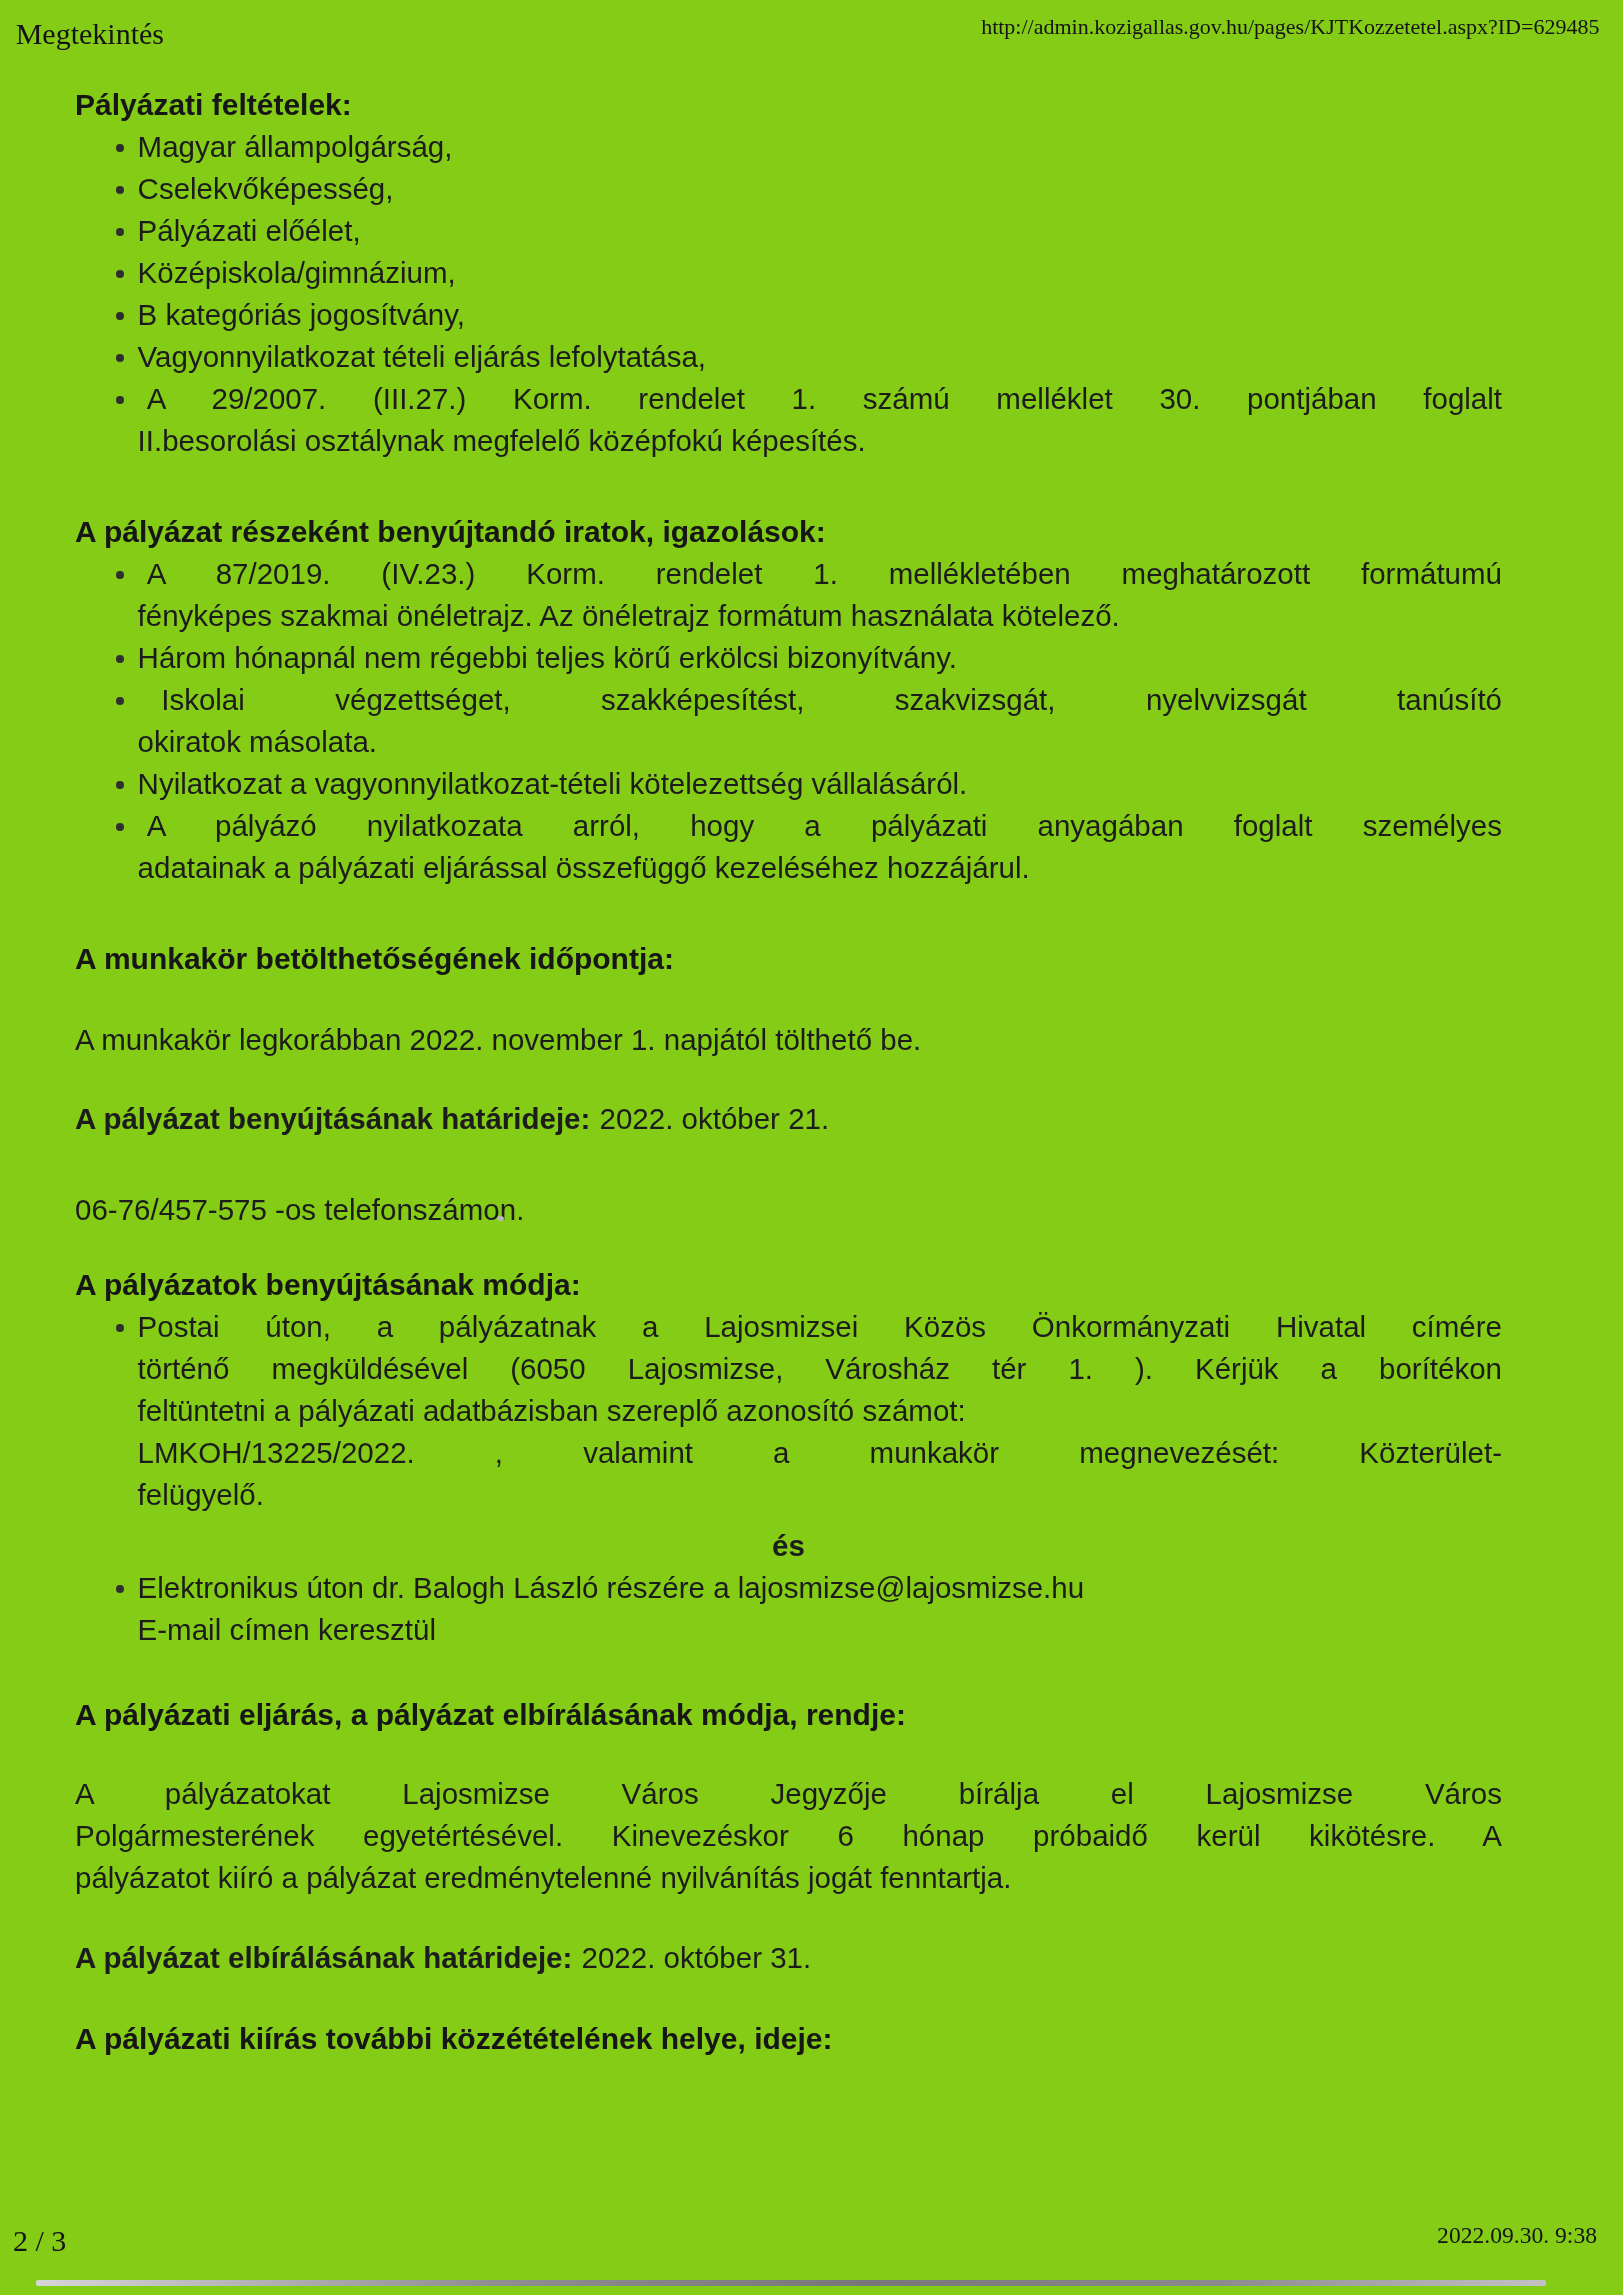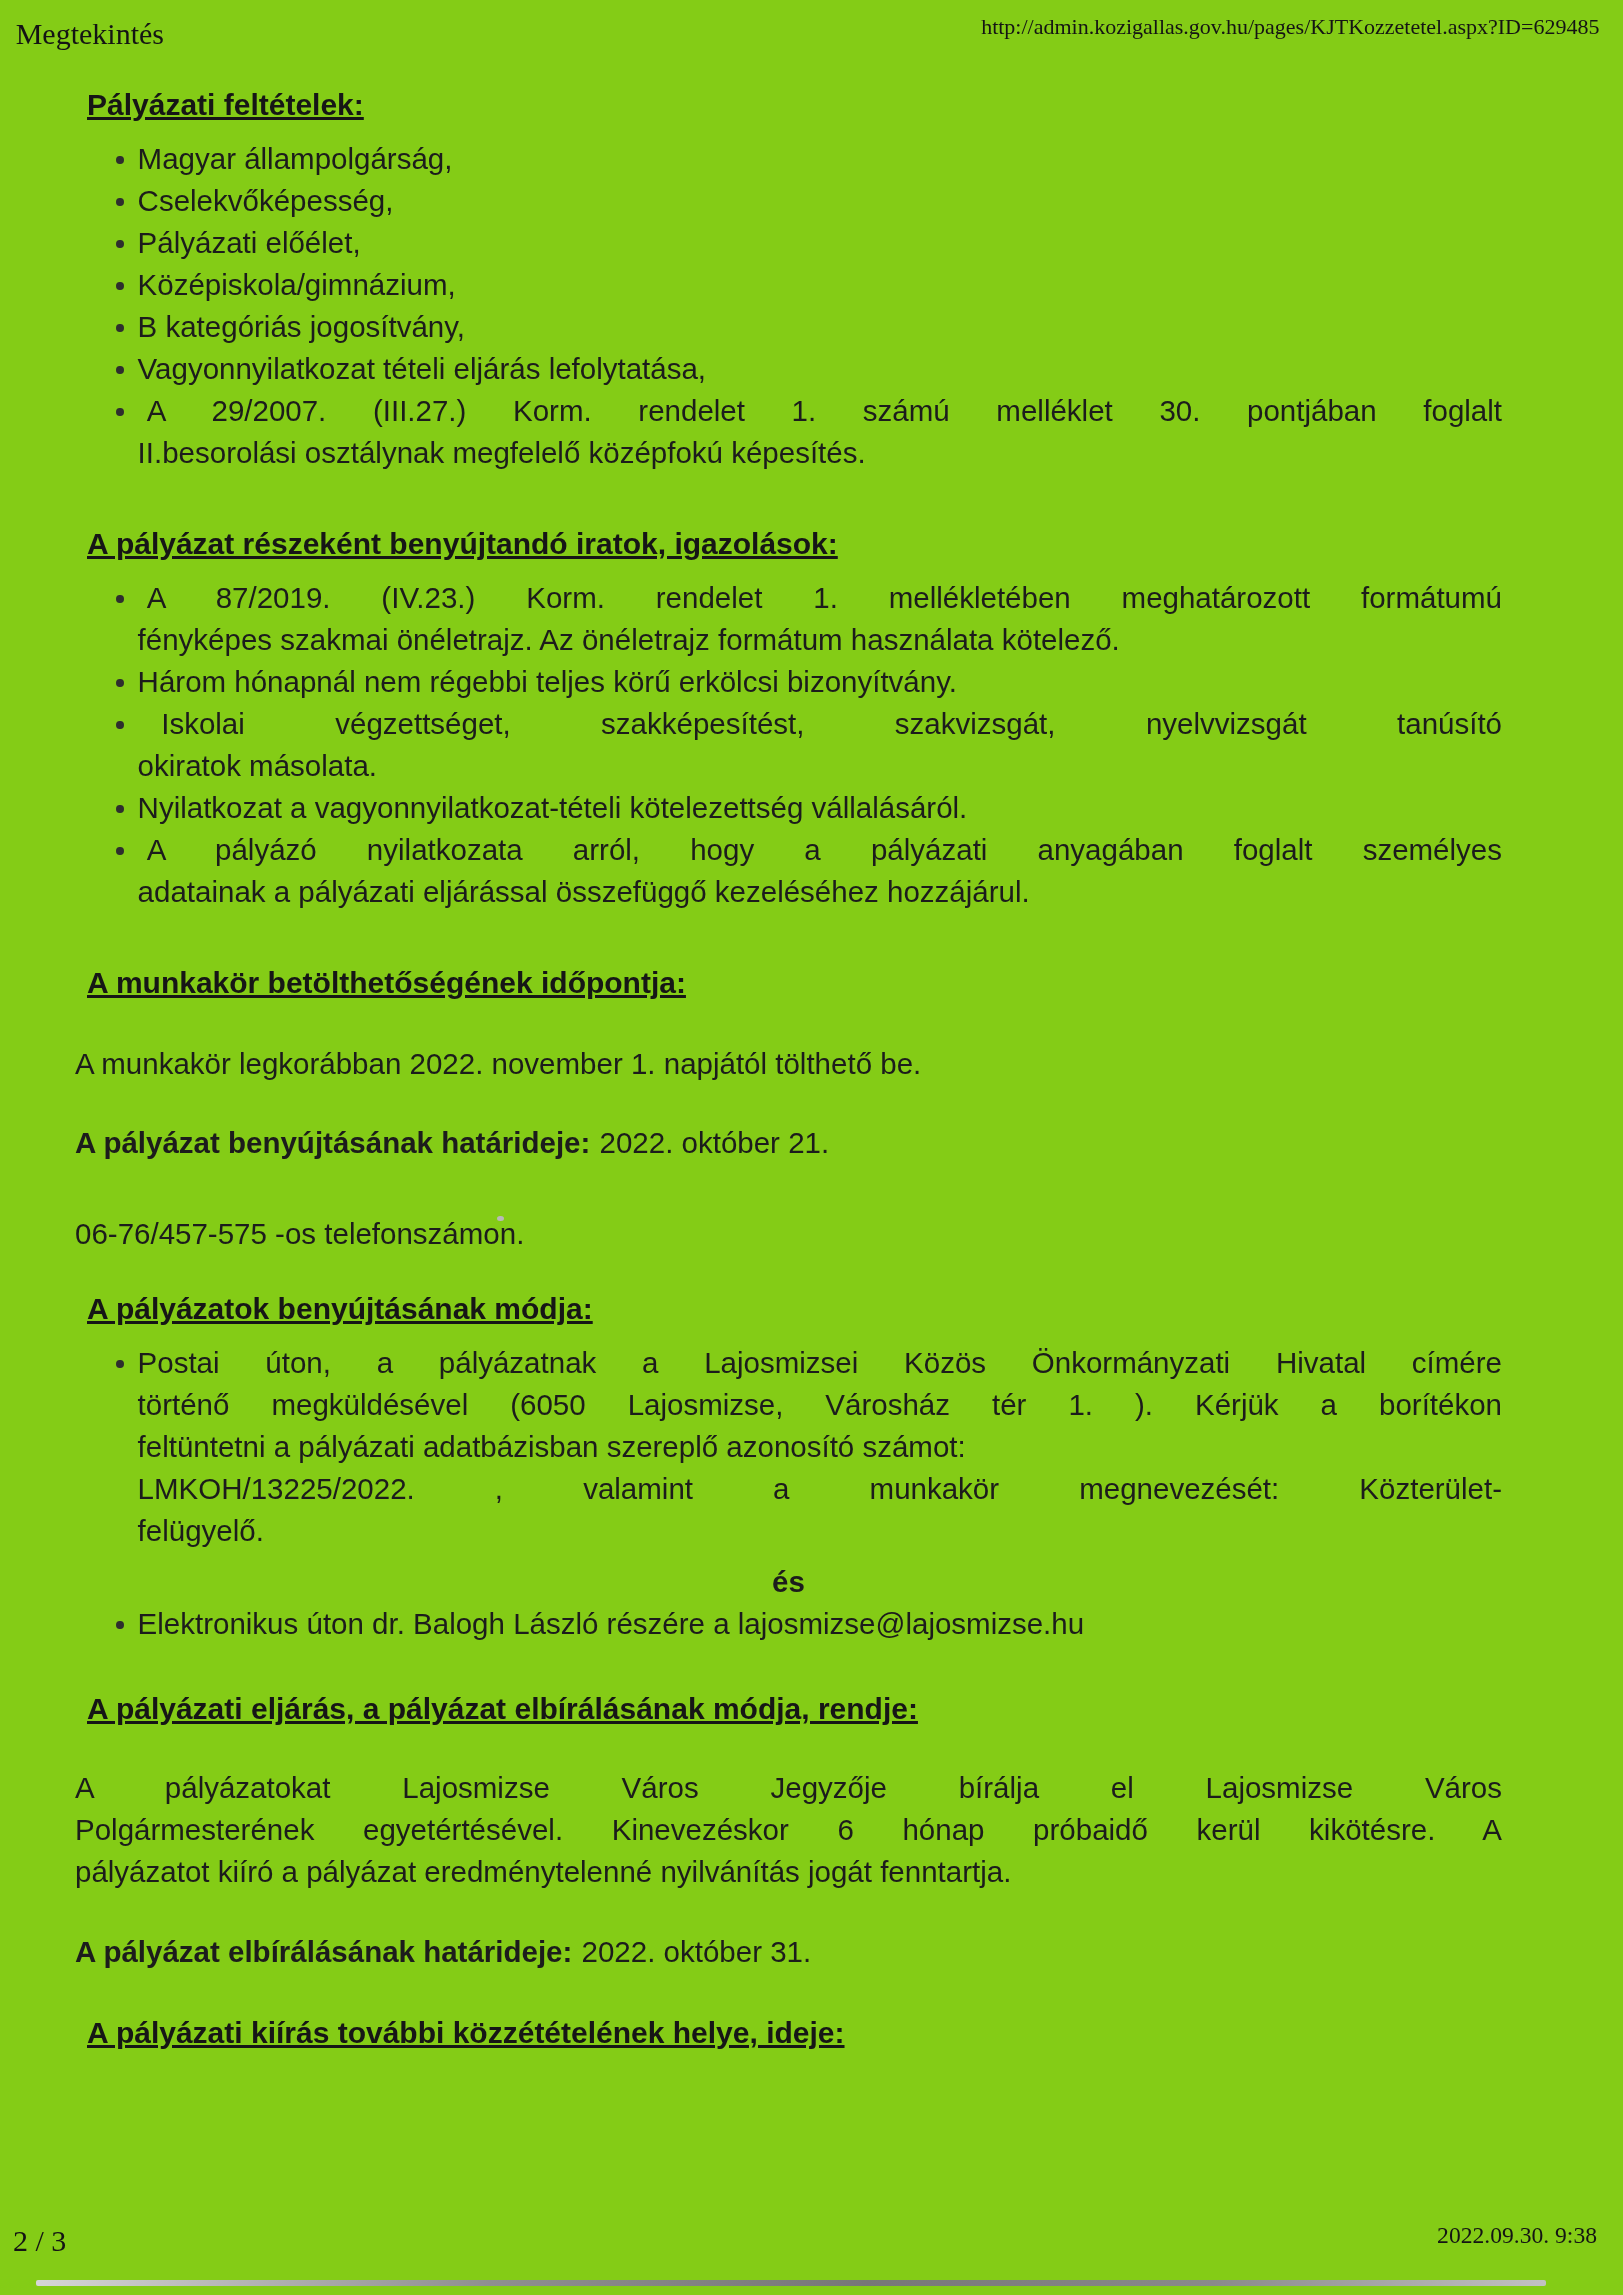--- a/index.html
+++ b/index.html
@@ -29,23 +29,22 @@
     position: absolute;
     left: 75px;
     top: 62px;
     width: 1427px;
   }
 
   .h {
     font-size: 30px;
     font-weight: bold;
     line-height: 42px;
-    margin: 12px;
+    margin: 0;
     color: #161616;
-    text-decoration: underline;
   }
   .ln, .para {
     font-size: 29.5px;
     line-height: 42px;
     margin: 0;
   }
   .j { text-align: justify; text-align-last: justify; }
   .i1 { text-indent: 9.2px; }
   .i2 { text-indent: 23.6px; }
 
@@ -213,20 +212,21 @@
         <div class="ln">felügyelő.</div>
       </li>
     </ul>
 
     <div class="connector">és</div>
 
     <ul class="blist s5b">
       <li>
           <span class="dot"></span>
         <div class="ln">Elektronikus úton dr. Balogh László részére a lajosmizse@lajosmizse.hu</div>
+        <div class="ln">E-mail címen keresztül</div>
       </li>
     </ul>
 
     <div class="h s6h">A pályázati eljárás, a pályázat elbírálásának módja, rendje:</div>
 
     <div class="s6b">
       <div class="ln j">A pályázatokat Lajosmizse Város Jegyzője bírálja el Lajosmizse Város</div>
       <div class="ln j">Polgármesterének egyetértésével. Kinevezéskor 6 hónap próbaidő kerül kikötésre. A</div>
       <div class="ln">pályázatot kiíró a pályázat eredménytelenné nyilvánítás jogát fenntartja.</div>
     </div>

